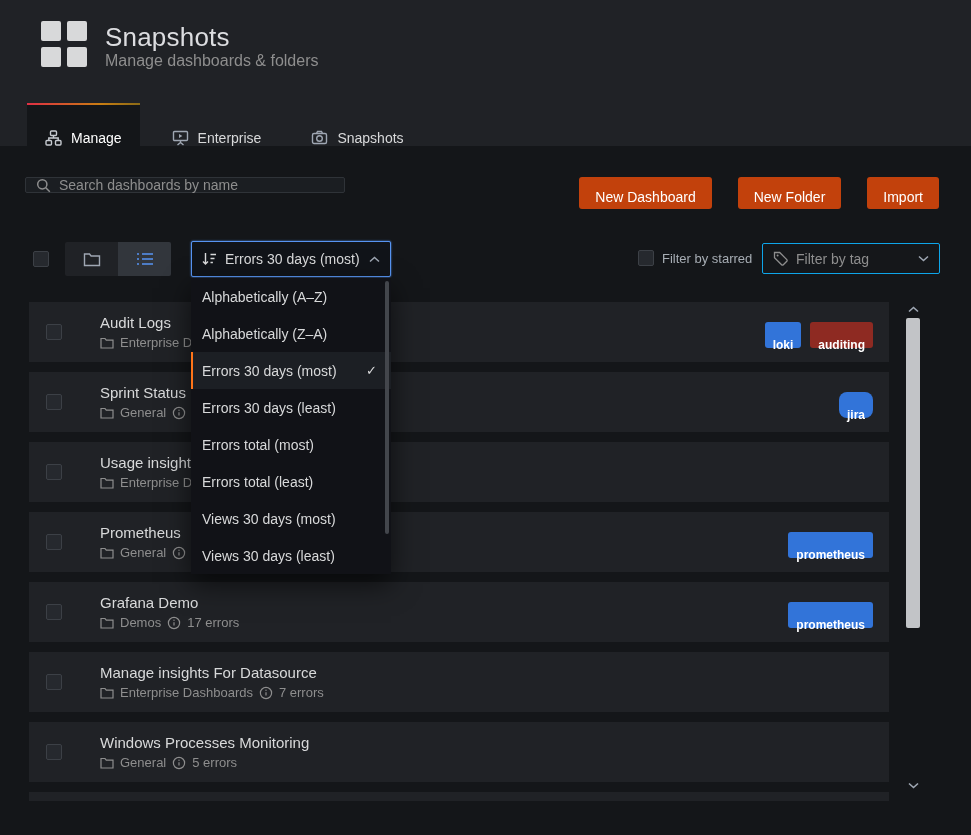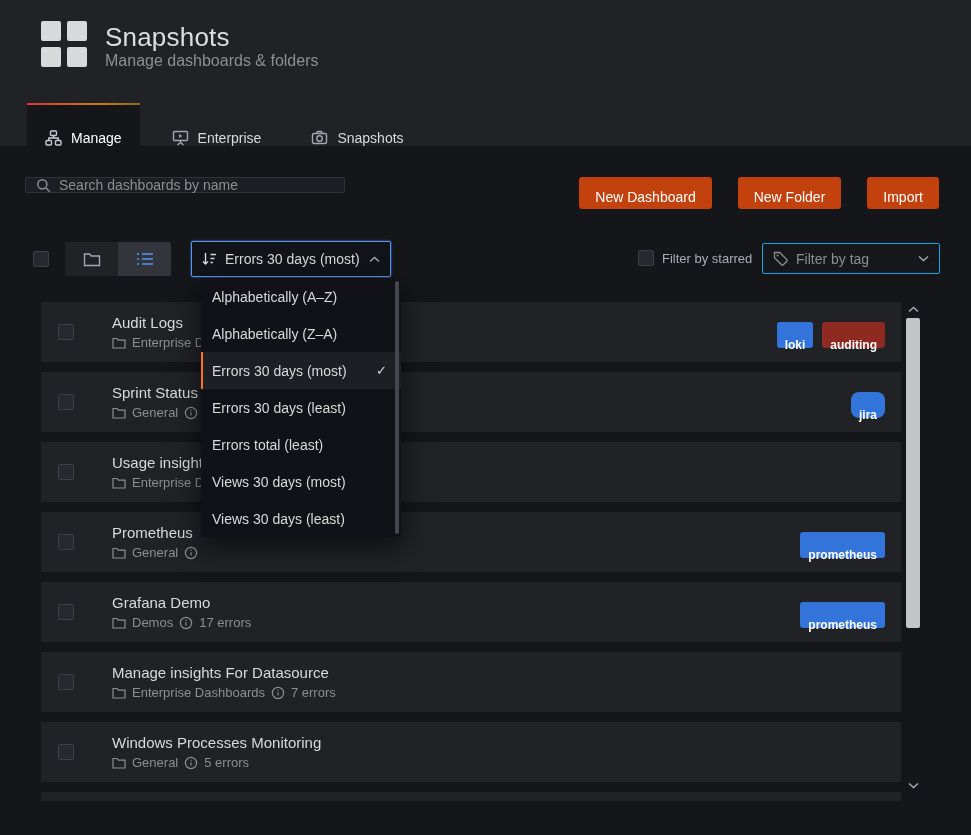--- a/index.html
+++ b/index.html
@@ -49,41 +49,41 @@
 
   .starred-filter { position:absolute; left:638px; top:250px; display:flex; align-items:flex-end; gap:8px; }
   .starred-filter .label { color:#a7adb4; font-size:13px; }
 
   .tag-filter { position:absolute; left:762px; top:243px; width:178px; height:31px;
       background:#15171a; border:1px solid #0ea5e9; border-radius:2px;
       display:flex; align-items:center; gap:8px; padding:0 10px; cursor:pointer; }
   .tag-filter .label { flex:1; color:#8e8e8e; font-size:14px; }
 
   
-  .dash-list { position:absolute; left:41px; top:302px; width:860px; }
+  .dash-list { position:absolute; left:29px; top:302px; width:860px; }
   .row { position:relative; height:60px; background:#202226; margin-bottom:10px; cursor:pointer; }
   .row .checkbox { position:absolute; left:17px; top:22px; background:#26292e; }
   .row .row-title { position:absolute; left:71px; top:12px; font-size:15px; color:#d8d9da; }
   .row .row-meta { position:absolute; left:71px; top:33px; display:flex; align-items:center; gap:6px;
       color:#8e8e8e; font-size:13px; }
   .row .row-meta svg { flex:none; display:block; }
   .row .tags { position:absolute; right:16px; top:20px; display:flex; gap:9px; }
   .tag { display:inline-block; height:16px; line-height:20px; padding:13px 8px; border-radius:3px;
       color:#ffffff; font-size:12px; font-weight:bold; cursor:pointer; }
   .row-partial { position:relative; height:9px; background:#202226; overflow:hidden; }
 
   
   .main-scrollbar { position:absolute; left:905px; top:302px; width:16px; height:490px; }
   .main-scrollbar .arrow { position:absolute; left:0; width:16px; height:14px; display:flex; align-items:center; justify-content:center; cursor:pointer; }
   .main-scrollbar .arrow.up { top:0; }
   .main-scrollbar .arrow.down { bottom:0; }
   .main-scrollbar .thumb { position:absolute; left:1px; top:16px; width:14px; height:310px; background:#c2c4c7; border-radius:2px; cursor:pointer; }
 
   
-  .sort-menu { position:absolute; left:201px; top:278px; width:200px; background:#111217;
+  .sort-menu { position:absolute; left:191px; top:278px; width:200px; background:#111217;
       box-shadow:0 10px 26px rgba(0,0,0,.6); z-index:20; }
   .menu-item { position:relative; height:37px; display:flex; align-items:center; padding-left:11px;
       color:#d8d9da; font-size:14px; cursor:pointer; white-space:nowrap; }
   .menu-item.selected { background:#1c1f24; border-left:2px solid #ff7419; padding-left:9px; }
   .menu-item .check { position:absolute; right:14px; color:#d8d9da; font-size:13px; }
   .menu-scrollbar { position:absolute; right:2px; top:3px; width:4px; height:253px; background:#43464c; border-radius:2px; cursor:pointer; }
 </style>
 </head>
 <body>
 
@@ -353,20 +353,23 @@
 
   <div class="menu-item selected">
     <span>Errors 30 days (most)</span>
   <span class="check">✓</span>
       </div>
 
   <div class="menu-item">
     <span>Errors 30 days (least)</span>
   </div>
 
+  <div class="menu-item">
+    <span>Errors total (most)</span>
+  </div>
 
   <div class="menu-item">
     <span>Errors total (least)</span>
   </div>
 
   <div class="menu-item">
     <span>Views 30 days (most)</span>
   </div>
 
   <div class="menu-item">

